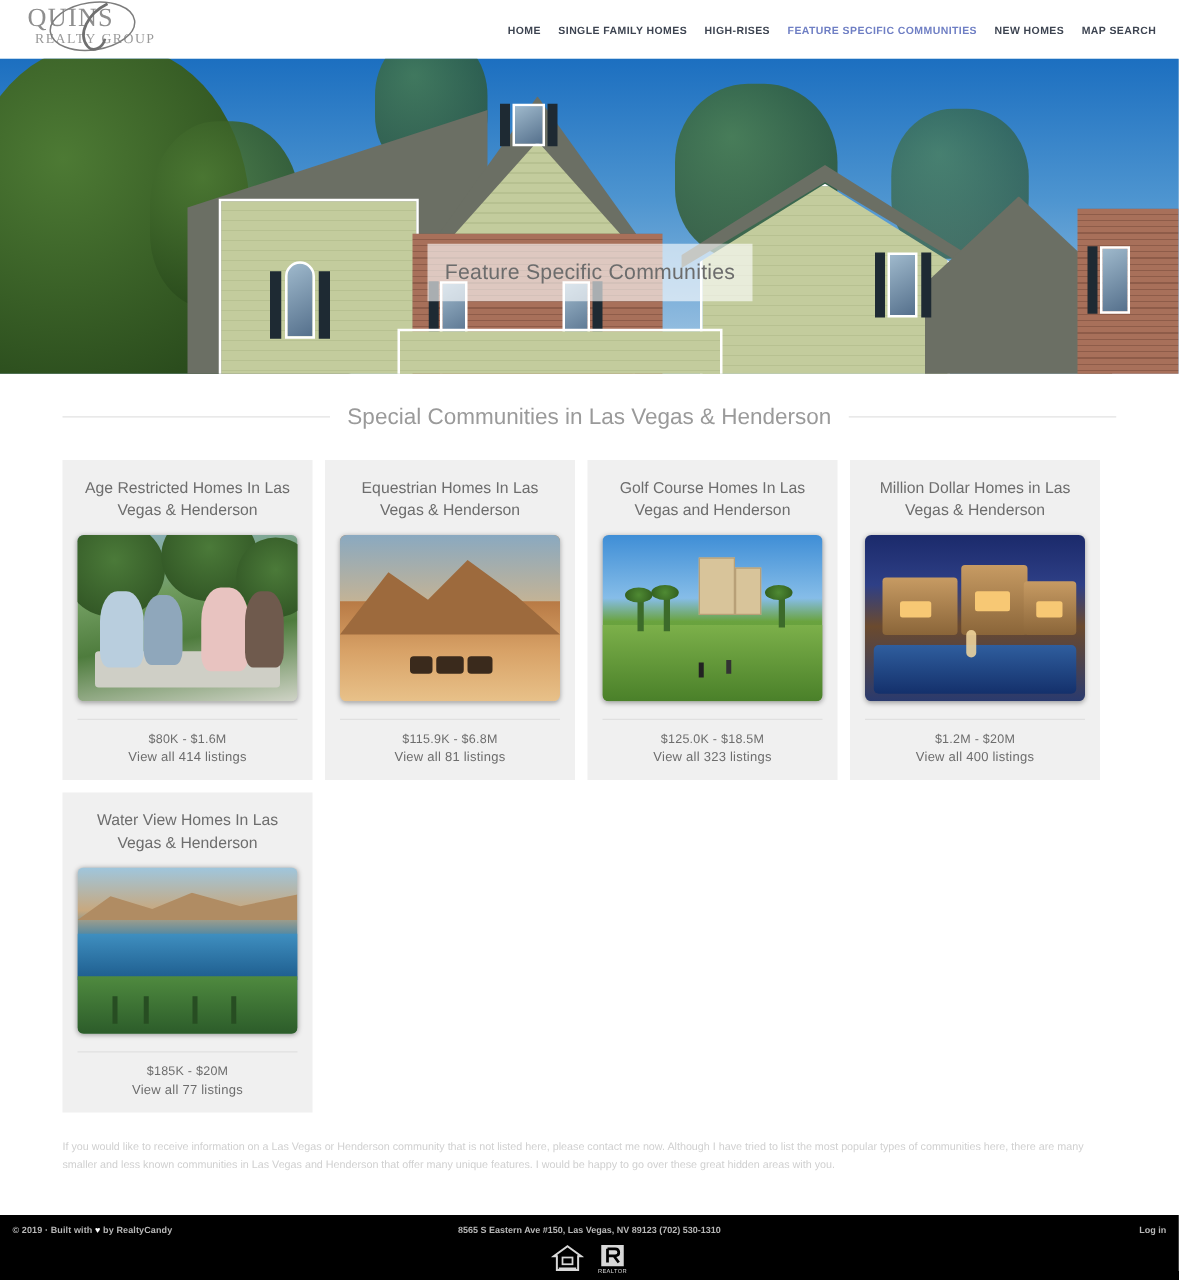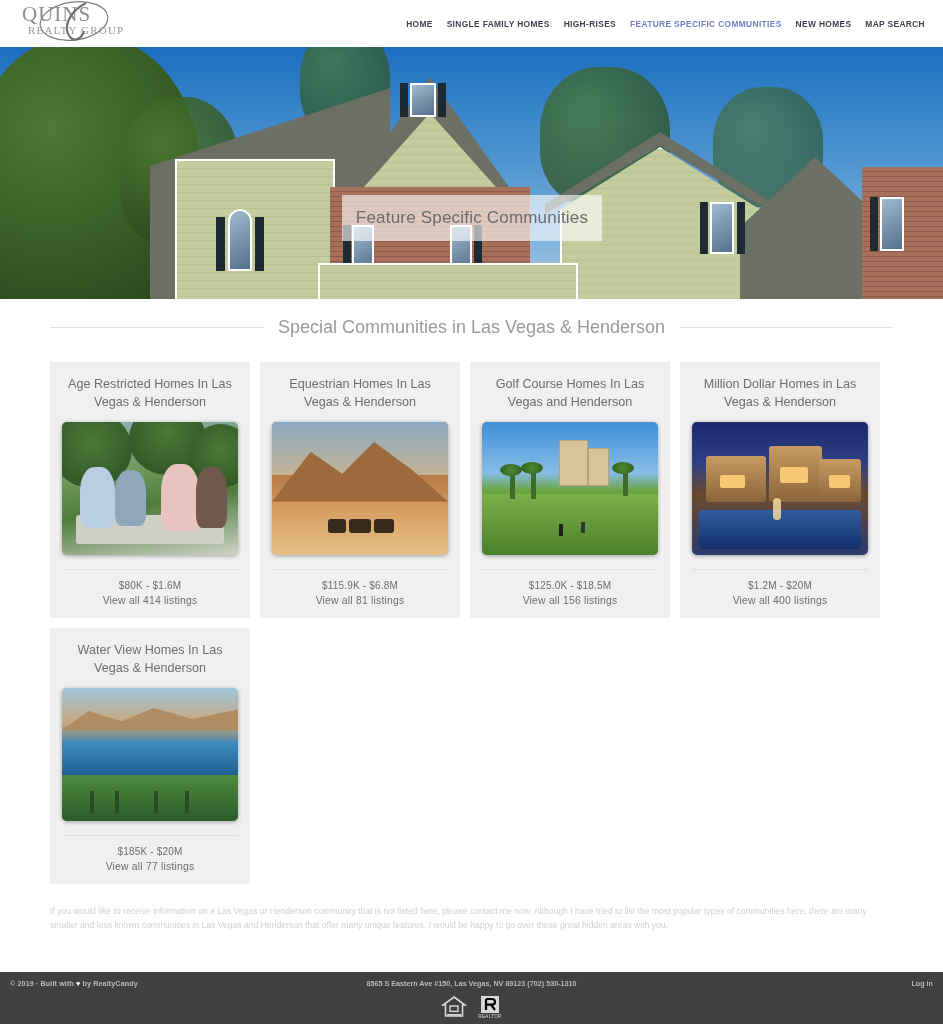--- a/index.html
+++ b/index.html
@@ -89,21 +89,21 @@
     color: #6c6c6c;
     font-weight: 400;
     letter-spacing: .2px;
   }
 
   
   .main { padding: 0 50px; background: #ffffff; }
 
   .section-head {
     display: flex; align-items: center;
-    margin-top: 18px;
+    margin-top: 24px;
   }
   .section-head .rule { flex: 1; height: 1px; background: #e2e2e2; }
   .section-title {
     font-size: 18px; color: #9a9a9a; font-weight: 400;
     padding: 0 14px; white-space: nowrap;
   }
 
   .intro {
     margin-top: 20px;
     font-size: 13.2px;
@@ -188,21 +188,21 @@
     font-size: 8.6px;
     line-height: 1.72;
     color: #d0d0d0;
   }
 
   
   .footer {
     position: absolute;
     left: 0; right: 0; bottom: 0;
     height: 52px;
-    background: #404040;
+    background: #000000;
     color: #b8b8b8;
   }
   .footer-row {
     position: relative;
     height: 17px;
     display: flex; align-items: center;
     padding: 0 10px;
     margin-top: 3px;
   }
   .f-left { font-size: 7.2px; font-weight: 700; letter-spacing: .1px; }
@@ -341,21 +341,21 @@
           <div class="palm2" style="left:28%;top:34%;height:24%;"></div>
           <div class="palmhead" style="left:22%;top:30%;"></div>
           <div class="palm2" style="left:80%;top:34%;height:22%;"></div>
           <div class="palmhead" style="left:74%;top:30%;"></div>
           <div style="position:absolute;left:44%;bottom:14%;width:4px;height:12px;background:#222;"></div>
           <div style="position:absolute;left:56%;bottom:16%;width:4px;height:11px;background:#333;"></div>
         </div>
       </div>
       <div class="card-foot">
         <div class="price">$125.0K - $18.5M</div>
-        <div class="view-link">View all 156 listings</div>
+        <div class="view-link">View all 323 listings</div>
       </div>
     </div>
 
     <div class="card">
       <div class="card-title">Million Dollar Homes in Las Vegas &amp; Henderson</div>
       <div class="card-photo">
         <div class="scene s-mansion">
           <div class="bld" style="left:8%;top:26%;width:34%;height:34%;"></div>
           <div class="bld" style="left:44%;top:18%;width:30%;height:42%;"></div>
           <div class="bld" style="left:72%;top:28%;width:24%;height:32%;"></div>

